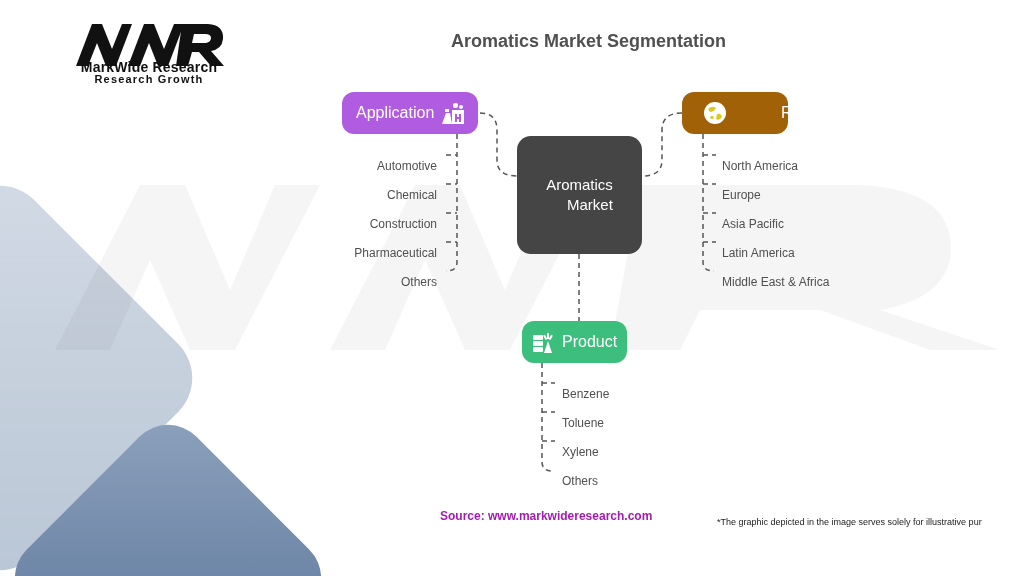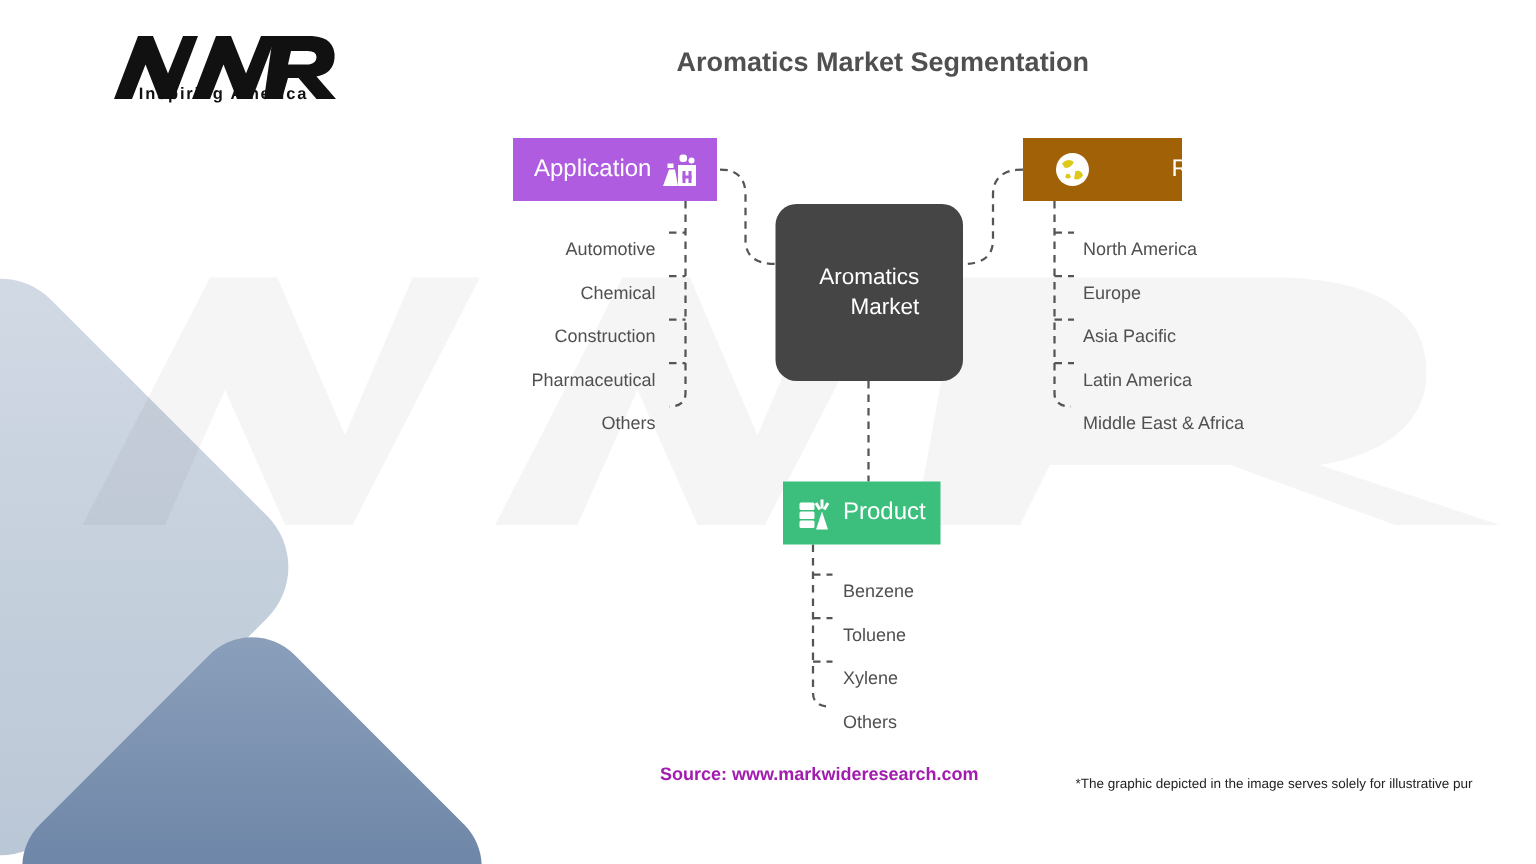--- a/index.html
+++ b/index.html
@@ -30,21 +30,21 @@
     position: absolute; left: 0; width: 1200px; top: 31px; text-align: center;
     font-size: 18px; font-weight: bold; color: #505050;
   }
   .center-box {
     position: absolute; left: 517px; top: 136px; width: 125px; height: 118px;
     background: #454545; border-radius: 14px; color: #fff;
     display: flex; align-items: center; justify-content: center; text-align: right;
     font-size: 15px; line-height: 20px;
   }
   .cat {
-    position: absolute; height: 42px; border-radius: 0; color: #fff;
+    position: absolute; height: 42px; border-radius: 12px; color: #fff;
     display: flex; align-items: center; font-size: 16px; box-sizing: border-box;
   }
   .cat .ic { width: 26px; height: 26px; display: inline-flex; }
   .cat-app { left: 342px; top: 92px; width: 136px; background: #b05ce0; padding-left: 14px; }
   .cat-app .ic { margin-left: 6px; }
   .cat-reg { left: 682px; top: 92px; width: 106px; background: #a16207; padding-left: 20px; gap: 47px; }
   .cat-reg .ic { margin-right: 6px; }
   .cat-prod { left: 522px; top: 321px; width: 105px; background: #3cbf7c; padding-left: 8px; }
   .cat-prod .ic { margin-right: 6px; }
   .item { position: absolute; font-size: 12px; color: #505050; white-space: nowrap; margin-top: 13px; }
@@ -68,21 +68,22 @@
 </svg>
 
 <svg class="logo" viewBox="0 0 160 60" width="160" height="60">
   <g fill="#111">
     <polygon points="6,50 22,8 32,8 42,33 52,8 62,8 46,50 36,50 27,27 18,50"></polygon>
     <polygon points="58,50 74,8 84,8 94,33 104,8 114,8 98,50 88,50 79,27 70,50"></polygon>
     <path d="M112,8 L138,8 Q154,9 153,23 Q152,33 141,35 L154,50 L141,50 L129,36 L122,36 L118,50 L106,50 Z M124,18 L122,27 L136,27 Q141,26 141,22 Q141,18 135,18 Z"></path>
   </g>
 </svg>
 <div class="logo-sub">
-  <span class="logo-tag">Inspiring America</span>
+  <span class="logo-name">MarkWide Research</span>
+  <span class="logo-tag">Research Growth</span>
 </div>
 
 <div class="title" style="left:-1px; width:1200px; transform: translateX(0);">
   <span style="position:absolute; left:452px; top:0; width:300px; text-align:left;">Aromatics Market Segmentation</span>
 </div>
 
 <svg class="lines" width="1024" height="576">
   <g fill="none" stroke="#555" stroke-width="1.5" stroke-dasharray="5,4">
 
     <path d="M480,113 Q497,113 497,130 L497,160 Q497,176 517,176"></path>

